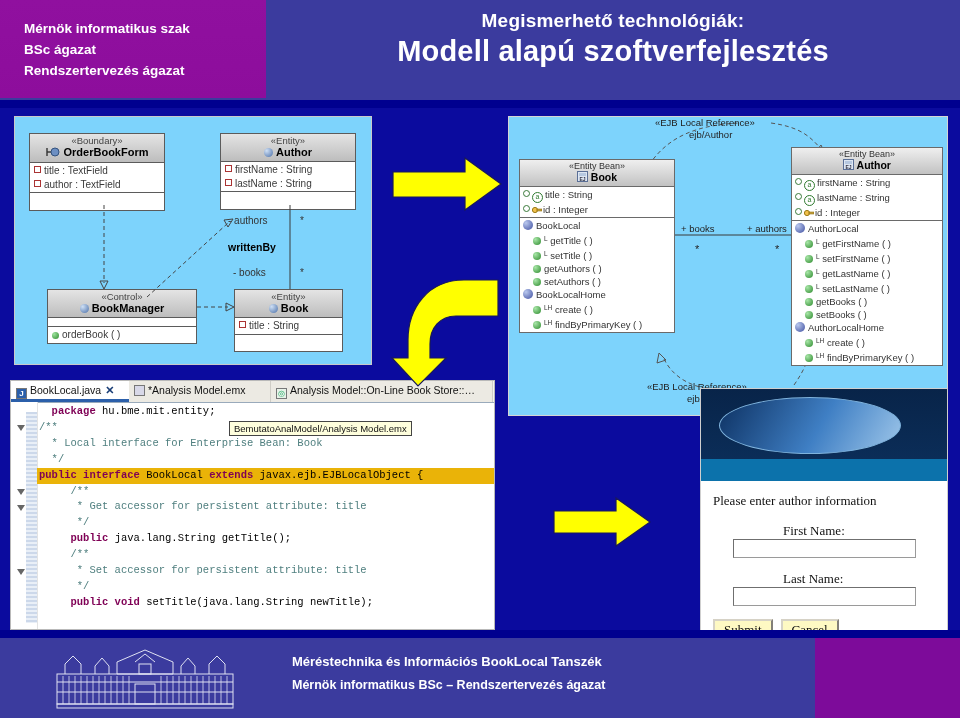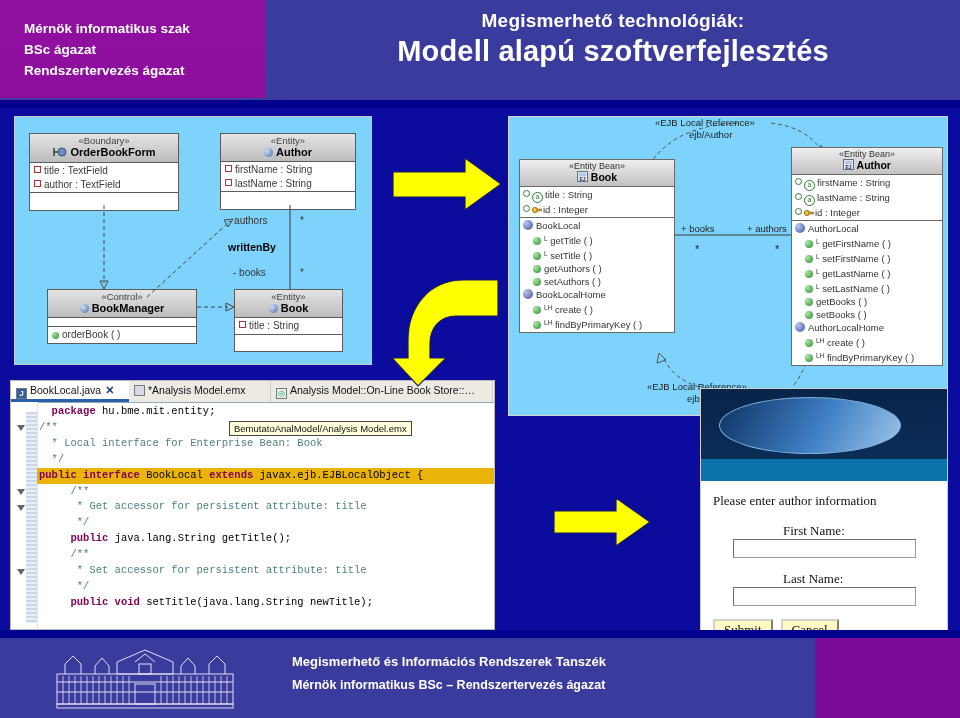--- a/index.html
+++ b/index.html
@@ -147,21 +147,21 @@
   <div class="hdr-title">
     <div class="l1">Megismerhető technológiák:</div>
     <div class="l2">Modell alapú szoftverfejlesztés</div>
   </div>
   <div class="hdr-underline"></div>
 
   <div class="content">
 
     <div class="panel" id="uml-panel">
 
-      <div class="uml-box" style="left:14px;top:16px;width:150px;">
+      <div class="uml-box" style="left:14px;top:16px;width:136px;">
         <div class="uml-hdr">
           <div class="uml-stereo">«Boundary»</div>
           <div class="uml-name">
             <span class="ico-boundary">
               <svg width="16" height="10" viewBox="0 0 16 10">
                   <line x1="1" y1="1" x2="1" y2="9" stroke="#333" stroke-width="1.4"></line>
                   <line x1="1" y1="5" x2="5" y2="5" stroke="#333" stroke-width="1.4"></line>
                   <circle cx="9" cy="5" r="4" fill="#6c8fc2" stroke="#33527e"></circle>
                 </svg>
             </span><span>OrderBookForm</span>
@@ -439,17 +439,17 @@
         <line x1="154" y1="28" x2="154" y2="56"></line>
           <line x1="160" y1="28" x2="160" y2="56"></line>
         <line x1="166" y1="28" x2="166" y2="56"></line>
           <line x1="172" y1="28" x2="172" y2="56"></line>
       </g>
       <rect x="80" y="36" width="20" height="20"></rect>
     </g>
   </svg>
 
   <div class="ftr-text">
-    <div class="f1">Megismerhető és Információs Rendszerek Tanszék</div>
+    <div class="f1">Méréstechnika és Információs BookLocal Tanszék</div>
     <div class="f2">Mérnök informatikus BSc – Rendszertervezés ágazat</div>
   </div>
 
 </div>
 
 </body></html>

